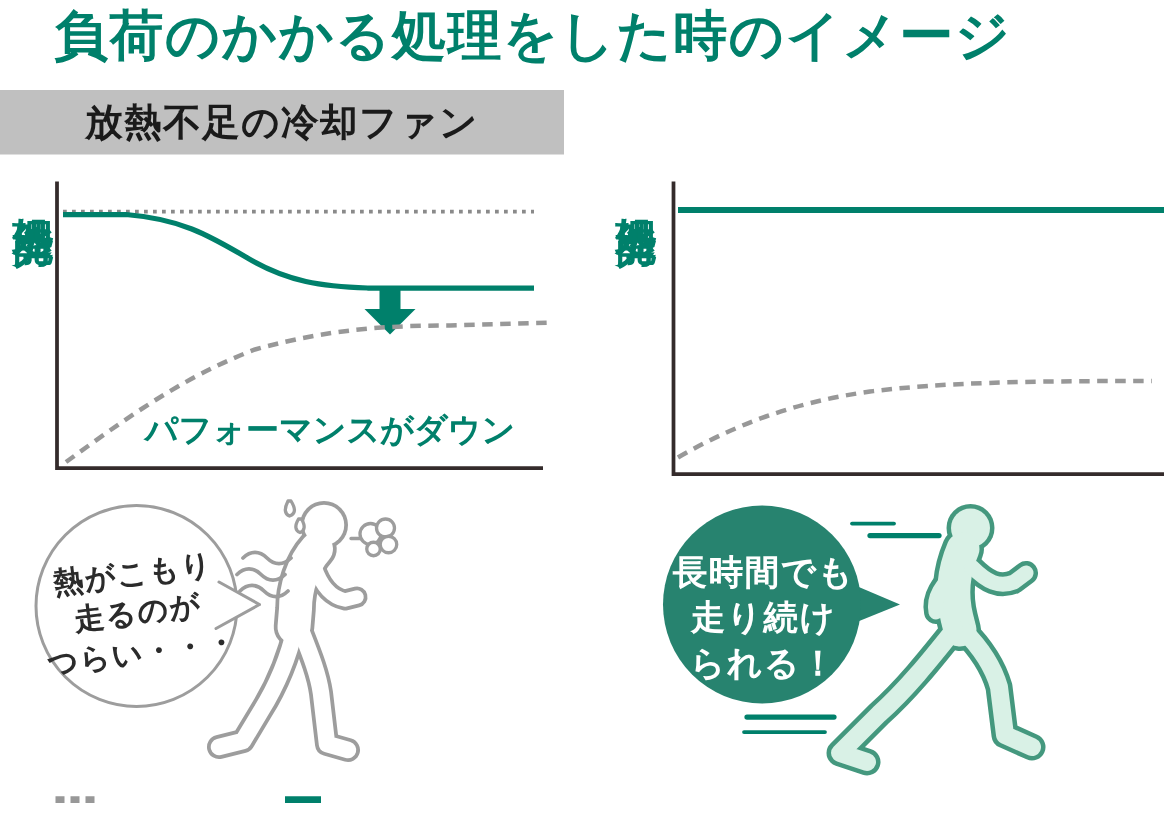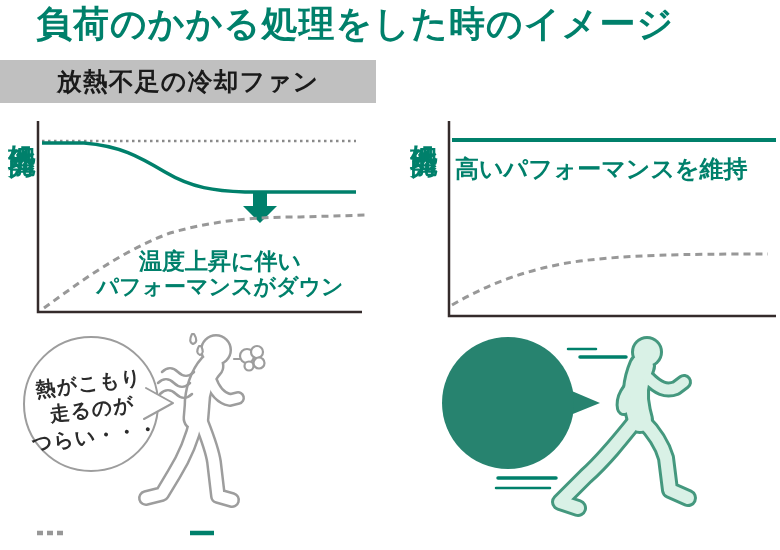--- a/index.html
+++ b/index.html
@@ -161,24 +161,27 @@
 
   <div id="title" class="abs">負荷のかかる処理をした時のイメージ</div>
 
   <div id="header-left" class="abs header-bar">
     <span class="header-text">放熱不足の冷却ファン</span>
   </div>
 
   <div id="y-label-left" class="abs y-label">処理能力</div>
   <div id="y-label-right" class="abs y-label">処理能力</div>
 
-  <div id="annot-left-1" class="abs annot">温度上昇に伴い</div>
   <div id="annot-left-2" class="abs annot">パフォーマンスがダウン</div>
-  <div id="annot-right" class="abs annot">高いパフォーマンスを維持</div>
 
   <div id="bubble-left-text" class="abs bubble-text">
     <div>熱がこもり</div>
     <div>走るのが</div>
     <div>つらい・・・</div>
   </div>
 
+  <div id="bubble-right-text" class="abs bubble-text">
+    <div>長時間でも</div>
+    <div>走り続け</div>
+    <div>られる！</div>
+  </div>
 
 </div>
 
 </body></html>

